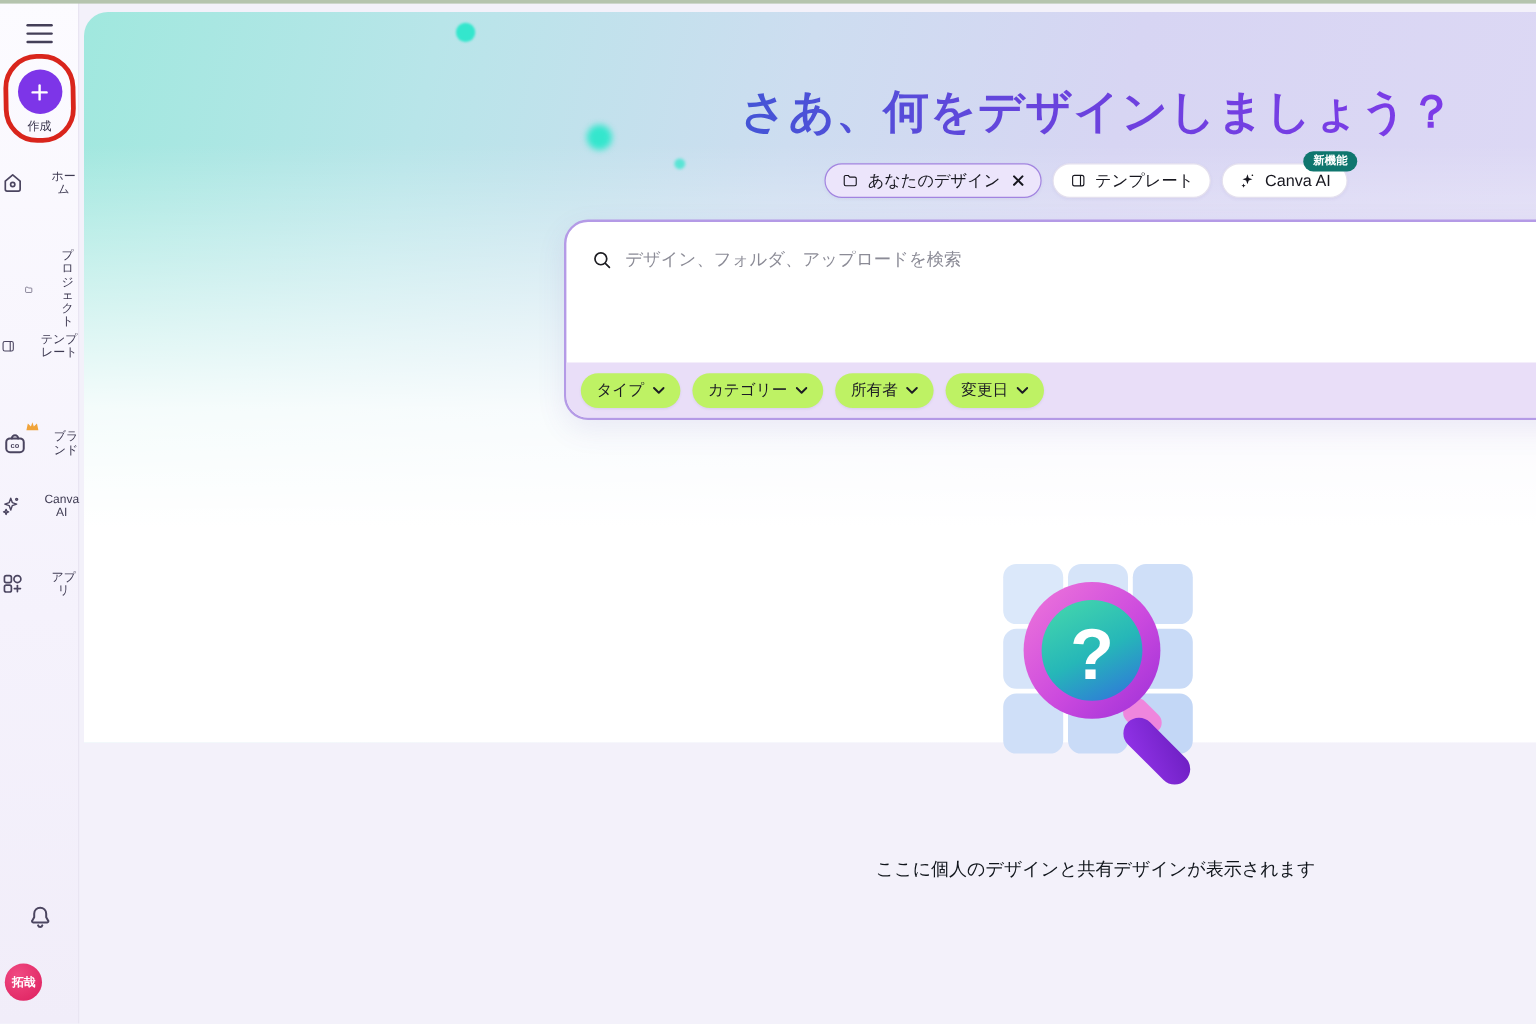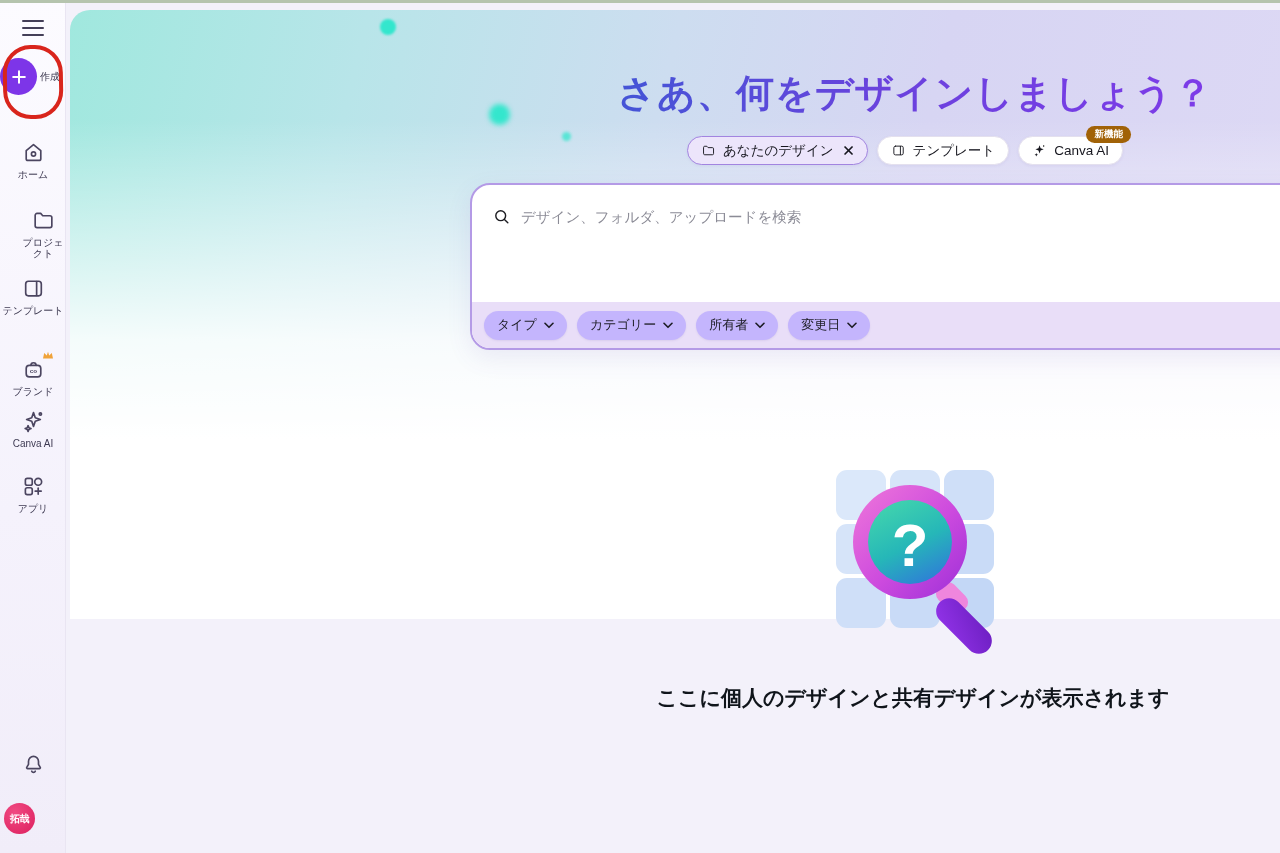--- a/index.html
+++ b/index.html
@@ -11,28 +11,28 @@
     color:#1c1c21;
   }
   .top-strip { position:absolute; top:0; left:0; width:1280px; height:3px; background:#b5c4ae; z-index:30; }
 
   
   .sidebar {
     position:absolute; left:0; top:0; width:66px; height:853px;
     background:linear-gradient(180deg,#fcfbff 0%,#f5f2fc 60%,#f1edf9 100%);
     border-right:1px solid #e9e5f2; z-index:20;
   }
-  .sb-item { position:absolute; left:0; width:66px; display:flex; flex-direction:column; align-items:center; gap:4px; cursor:pointer; }
+  .sb-item { position:absolute; left:0; width:66px; display:flex; flex-direction:row; align-items:center; gap:19px; cursor:pointer; }
   .sb-item .lbl { font-size:10px; color:#3e3a52; line-height:1.1; text-align:center; }
   .sb-icon { width:25px; height:25px; display:block; }
   .sb-icon path, .sb-icon rect, .sb-icon circle, .sb-icon line {
     stroke:#4b4560; stroke-width:1.6; fill:none; stroke-linecap:round; stroke-linejoin:round;
   }
   .hamburger { position:absolute; top:17px; left:21px; width:24px; height:22px; cursor:pointer; }
-  .create-wrap { position:absolute; top:58px; left:0; width:66px; display:flex; flex-direction:row; align-items:center; gap:3px; cursor:pointer; }
+  .create-wrap { position:absolute; top:58px; left:0; width:66px; display:flex; flex-direction:column; align-items:center; gap:3px; cursor:pointer; }
   .create-btn {
     width:37px; height:37px; border-radius:50%; border:none; cursor:pointer;
     background:#7d35e8; display:flex; align-items:center; justify-content:center;
   }
   .create-lbl { font-size:10px; color:#39344c; }
   .annotation {
     position:absolute; left:3px; top:45px; width:60px; height:74px;
     border:4px solid #d9251c; border-radius:28px; z-index:25; pointer-events:none;
     transform:rotate(-1deg);
   }
@@ -79,21 +79,21 @@
     font-size:13.5px; font-weight:500; color:#17171f; cursor:pointer; white-space:nowrap;
     box-shadow:0 1px 3px rgba(90,70,160,.07);
   }
   .tab-chip.selected { background:#ece5fb; border:1.5px solid #a284e0; }
   .tab-chip .t-icon { width:15px; height:15px; }
   .tab-chip .t-icon path, .tab-chip .t-icon rect, .tab-chip .t-icon line { stroke:#17171f; stroke-width:1.5; fill:none; stroke-linecap:round; stroke-linejoin:round; }
   .tab-chip .spark path { fill:#17171f; stroke:none; }
   .close-x { width:11px; height:11px; margin-left:2px; cursor:pointer; }
   .badge-wrap { position:relative; }
   .new-badge {
-    position:absolute; top:-11px; right:-9px; background:#a16207; color:#fff;
+    position:absolute; top:-11px; right:-9px; background:#0f766e; color:#fff;
     font-size:9.5px; font-weight:bold; padding:2px 8px; border-radius:9px; white-space:nowrap;text-align:right;
   }
 
   
   .search-panel {
     position:absolute; left:400px; top:173px; width:970px; height:167px;
     background:#fff; border:2px solid #b49ae6; border-radius:20px;
     box-shadow:0 8px 24px rgba(100,80,180,.10);
   }
   .search-row { display:flex; align-items:center; gap:10px; padding:22px 22px 0 20px; }
@@ -102,33 +102,33 @@
     flex:1; border:none; outline:none; font-size:14.5px; color:#1c1c21;
     font-family:"Liberation Sans","DejaVu Sans",sans-serif; background:transparent;
   }
   .search-input::placeholder { color:#8b8b96; }
   .filter-bar {
     position:absolute; left:0; right:0; bottom:0; height:46px;
     background:#e9def8; border-bottom-left-radius:18px;
     display:flex; align-items:center; gap:10px; padding-left:12px;
   }
   .filter-chip {
-    height:29px; background:#c4b5fd; border:none; border-radius:15px; padding:0 13px;
+    height:29px; background:#bef264; border:none; border-radius:15px; padding:0 13px;
     display:flex; align-items:center; gap:7px; font-size:13px; font-weight:500; color:#1c1c24;
     cursor:pointer; box-shadow:0 1px 2px rgba(90,70,160,.10);
     font-family:"Liberation Sans","DejaVu Sans",sans-serif;
   }
   .chev { width:10px; height:7px; }
   .chev path { stroke:#1c1c24; stroke-width:1.6; fill:none; stroke-linecap:round; stroke-linejoin:round; }
 
   
   .empty-illus { position:absolute; left:753px; top:442px; width:195px; height:225px; }
   .empty-heading {
-    position:absolute; left:843px; top:674px; transform:translateX(-50%);
-    font-size:21px; font-weight:bold; color:#10151b; white-space:nowrap;
+    position:absolute; left:843px; top:705px; transform:translateX(-50%);
+    font-size:15px; font-weight:normal; color:#10151b; white-space:nowrap;
   }
   .empty-sub {
     position:absolute; left:843px; top:712px; transform:translateX(-50%);
     font-size:14px; color:#3f454d; white-space:nowrap;
   }
 </style>
 </head>
 <body>
 
 <div class="top-strip"></div>

